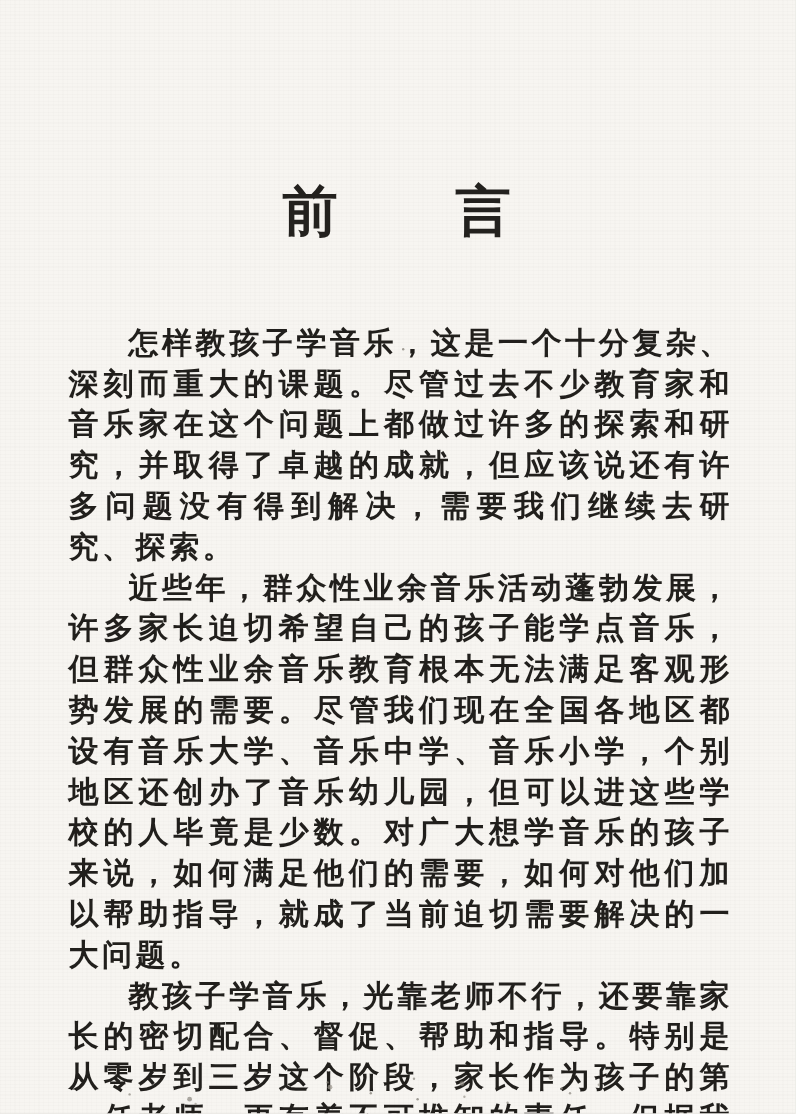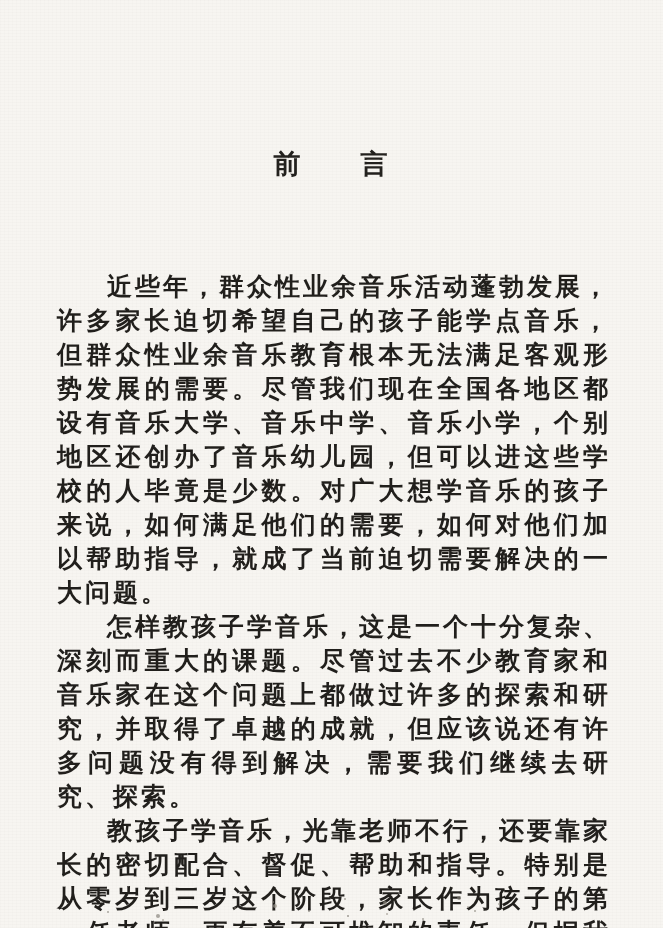--- a/index.html
+++ b/index.html
@@ -19,21 +19,21 @@
       repeating-linear-gradient(90deg, rgba(90,85,80,0.015) 0 1px, transparent 1px 4px);
     overflow: hidden;
     font-family: "Liberation Serif", "DejaVu Serif", serif;
   }
   .page-title {
     position: absolute;
     top: 146px;
     left: 0;
     width: 100%;
     text-align: center;
-    font-size: 27px;
+    font-size: 46px;
     font-weight: bold;
     color: #23211e;
     letter-spacing: 2px;
     white-space: pre;
   }
   .body-text {
     position: absolute;
     left: 57px;
     top: 270px;
     width: 554px;
@@ -90,21 +90,21 @@
   }
 </style>
 </head>
 <body>
 
 <div class="page">
 
   <div class="page-title">前　　言</div>
 
   <div class="body-text">
+    <p>怎样教孩子学音乐，这是一个十分复杂、深刻而重大的课题。尽管过去不少教育家和音乐家在这个问题上都做过许多的探索和研究，并取得了卓越的成就，但应该说还有许多问题没有得到解决，需要我们继续去研究、探索。</p>
     <p>近些年，群众性业余音乐活动蓬勃发展，许多家长迫切希望自己的孩子能学点音乐，但群众性业余音乐教育根本无法满足客观形势发展的需要。尽管我们现在全国各地区都设有音乐大学、音乐中学、音乐小学，个别地区还创办了音乐幼儿园，但可以进这些学校的人毕竟是少数。对广大想学音乐的孩子来说，如何满足他们的需要，如何对他们加以帮助指导，就成了当前迫切需要解决的一大问题。</p>
-    <p>怎样教孩子学音乐，这是一个十分复杂、深刻而重大的课题。尽管过去不少教育家和音乐家在这个问题上都做过许多的探索和研究，并取得了卓越的成就，但应该说还有许多问题没有得到解决，需要我们继续去研究、探索。</p>
     <p>教孩子学音乐，光靠老师不行，还要靠家长的密切配合、督促、帮助和指导。特别是从零岁到三岁这个阶段，家长作为孩子的第一任老师，更有着不可推卸的责任。但据我所知，我们现在的家长，对音乐大都懂得极少。当然，这不能怪家长，这是我们过去不重视</p>
   </div>
 
   <div class="scan-noise"></div>
 
 
 </div>
 
 </body></html>

